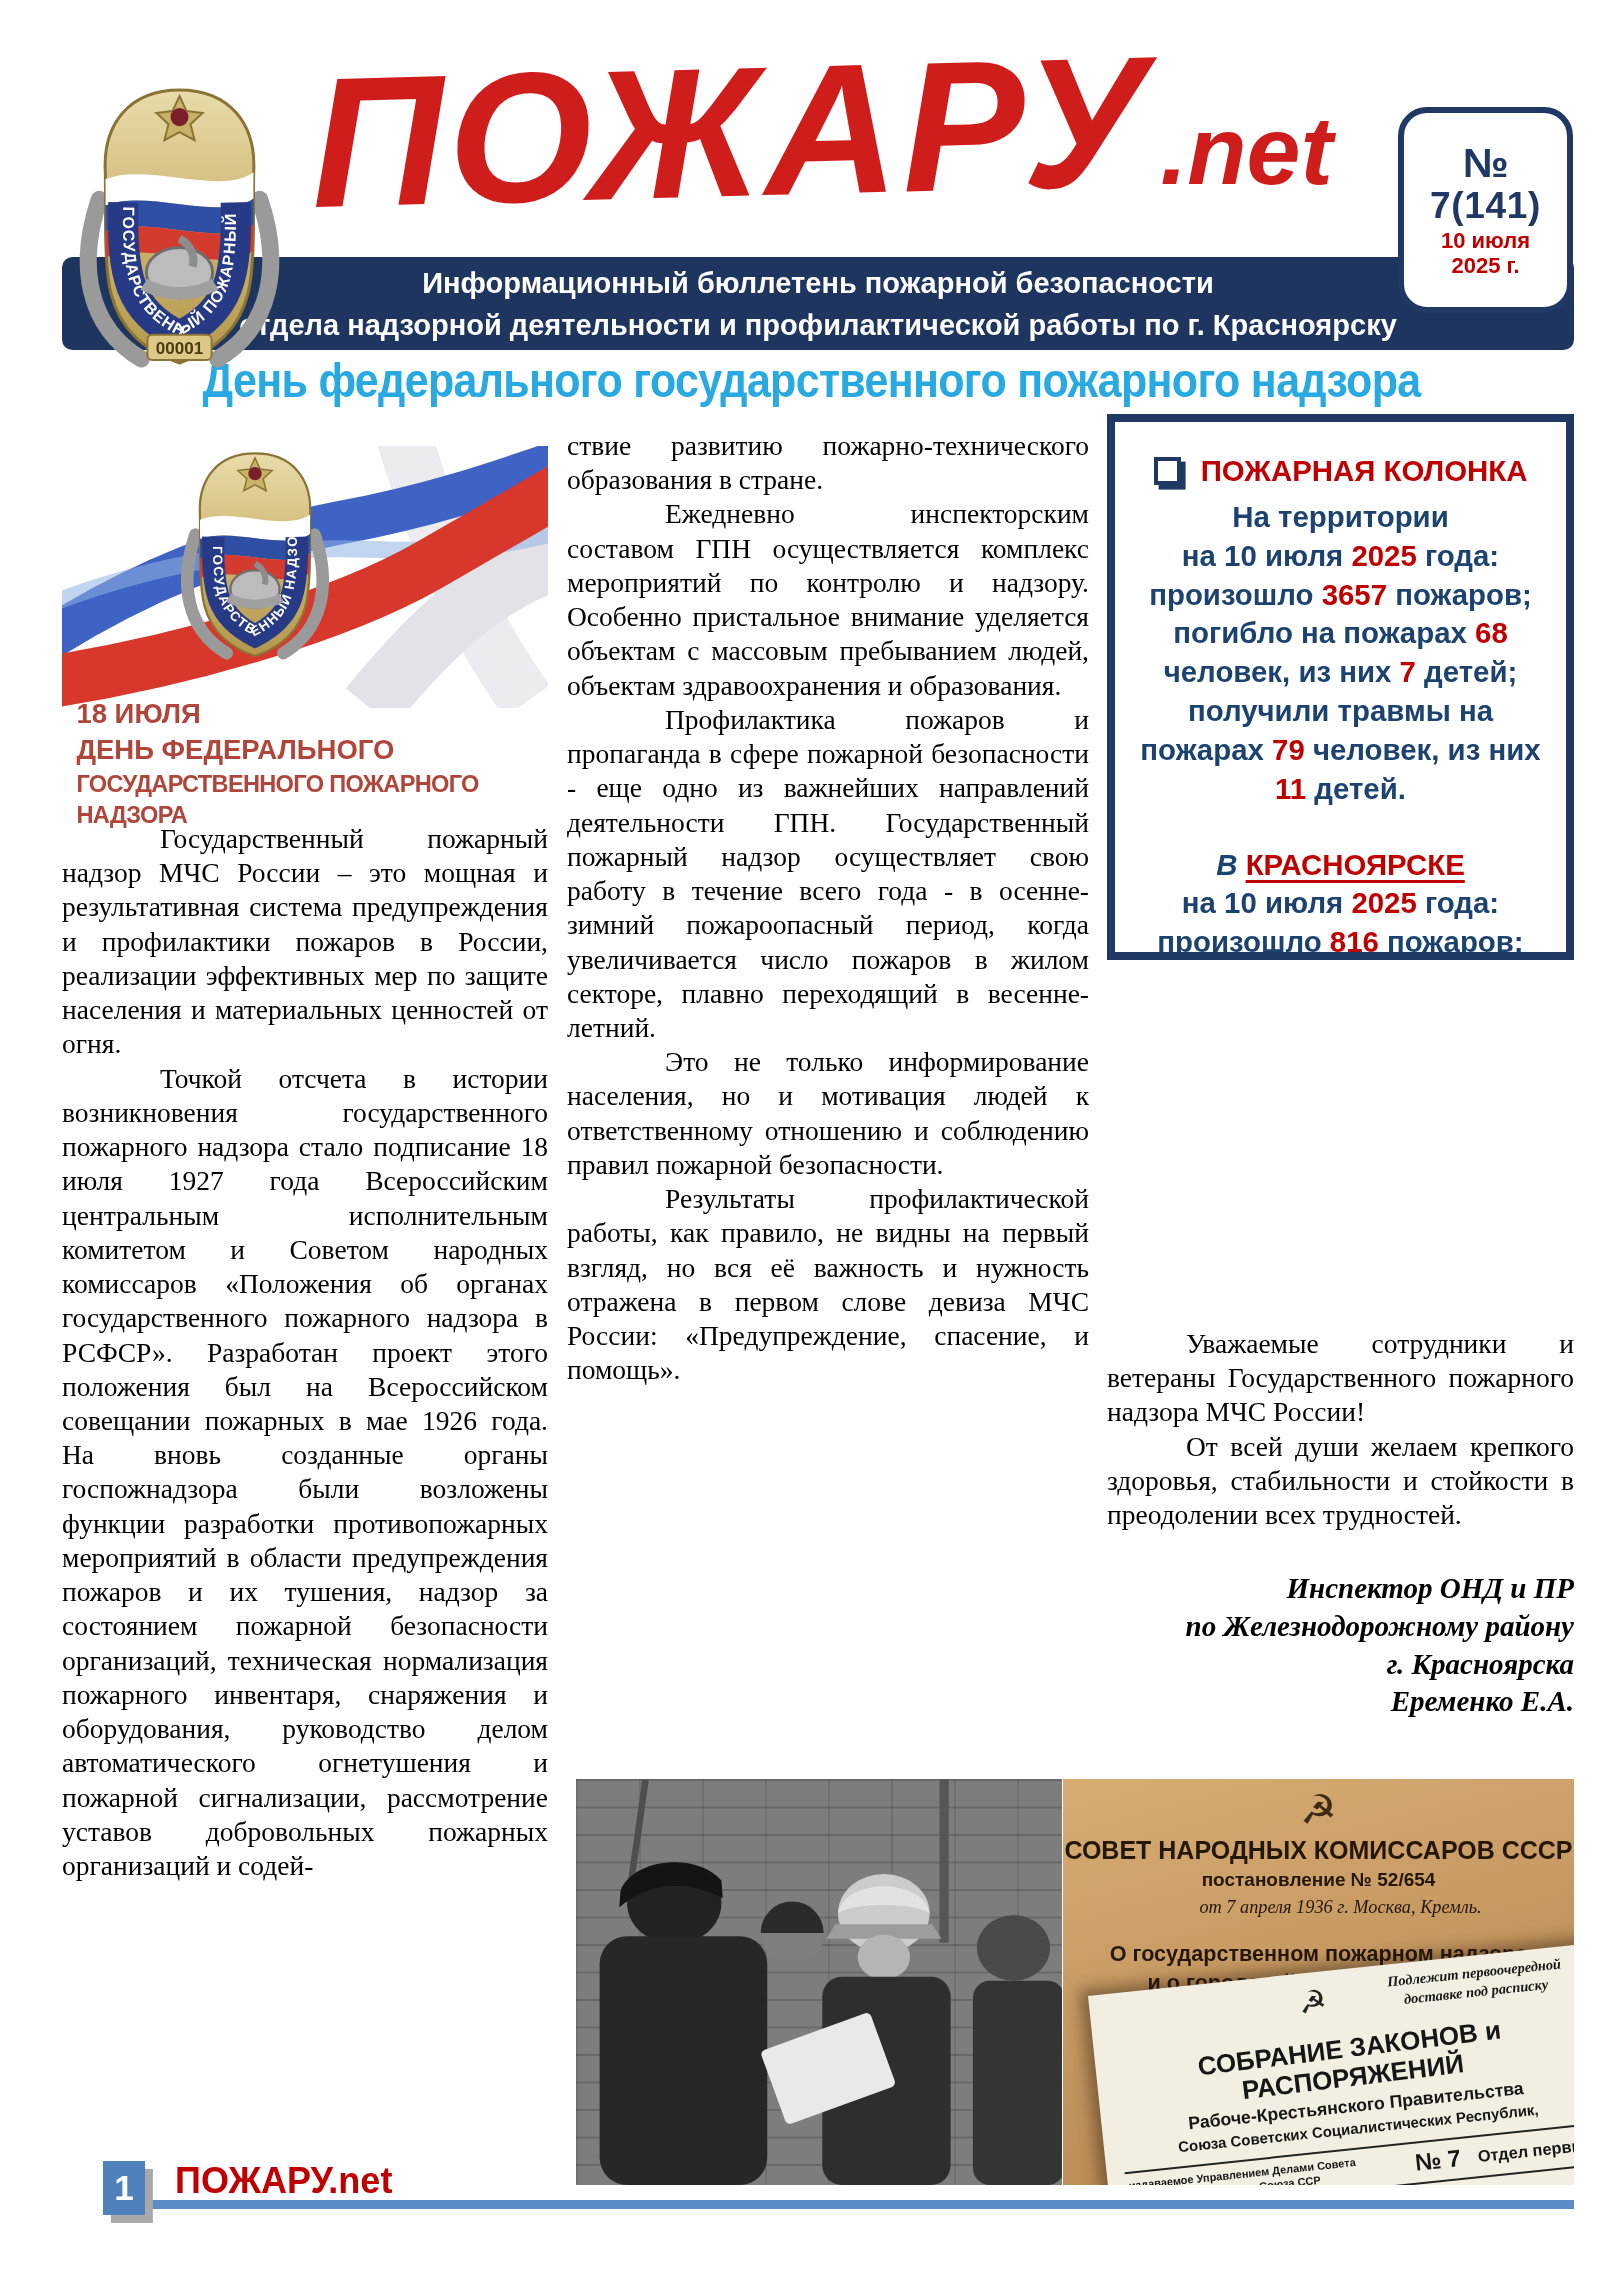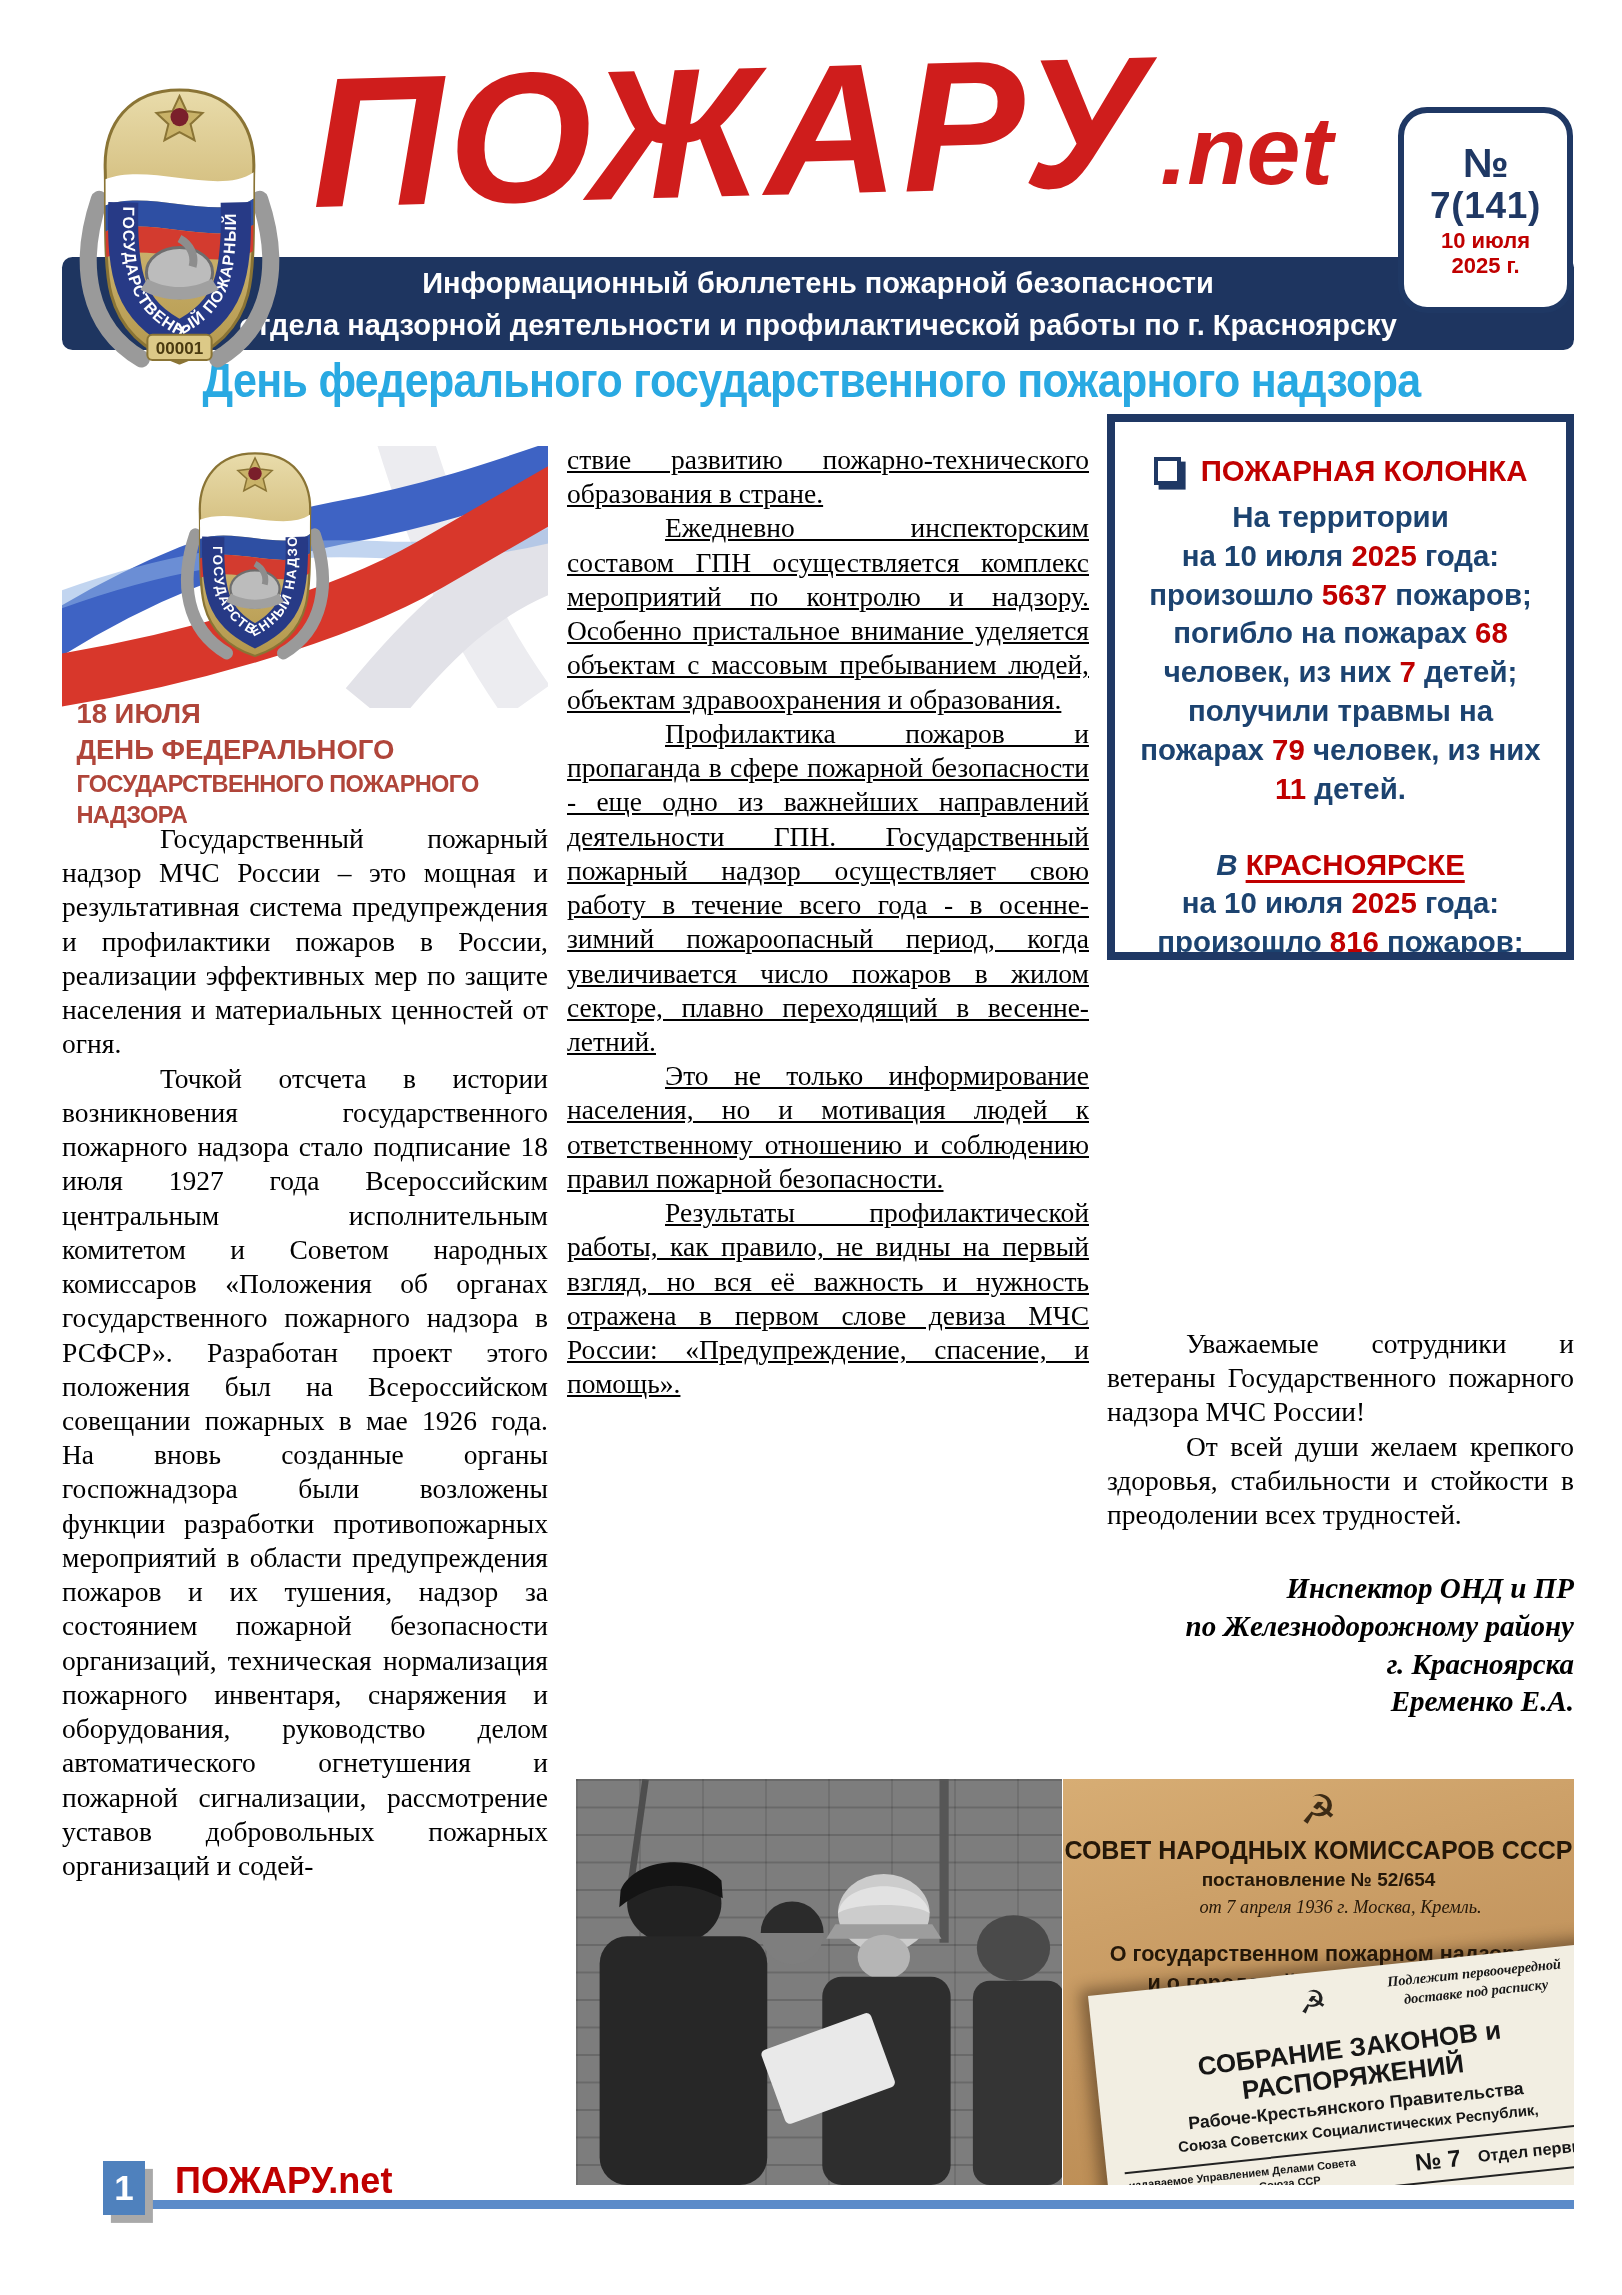--- a/index.html
+++ b/index.html
@@ -33,21 +33,21 @@
 
   
   .feature{position:absolute;left:62px;top:446px;width:486px;height:340px;margin:0;background:#fff;}
   .feature-art{position:absolute;left:0;top:0;width:486px;height:262px;}
   .feature-badge{position:absolute;left:111px;top:2.6px;width:164px;height:216px;}
   .feature-caption{position:absolute;left:14.4px;top:250px;width:465px;color:#b0453a;
             font:700 27.5px/1.32 "Liberation Sans",sans-serif;letter-spacing:0px;}
   .feature-caption .cap3{font-size:23.6px;letter-spacing:-0.7px;}
 
   .col-left-text{position:absolute;left:62px;top:822px;width:486px;}
-  .col-mid{position:absolute;left:567px;top:443px;width:522px;text-decoration:underline;}
+  .col-mid{position:absolute;left:567px;top:429px;width:522px;}
   .body-par{margin:0;font-size:27.5px;line-height:1.245;text-align:justify;text-indent:98px;}
   .body-par.noindent{text-indent:0;}
 
   
   .statbox{position:absolute;left:1107px;top:414px;width:467px;height:546px;box-sizing:border-box;
            border:8.5px solid #1f3864;background:#fff;overflow:hidden;text-align:center;
            font:700 29.4px/1.32 "Liberation Sans",sans-serif;color:#1c4370;padding:27.5px 17px 0 17px;}
   .sb-title-row{margin-bottom:7.9px;}
   .sb-bullet{display:inline-block;width:19.6px;height:19.6px;border:4.6px solid #1f3864;background:#fff;
              box-shadow:4.6px 4.6px 0 #1f3864;margin-right:19.6px;vertical-align:middle;}
@@ -220,21 +220,21 @@
     <p class="body-par">Это не только информирование населения, но и мотивация людей к ответственному отношению и соблюдению правил пожарной безопасности.</p>
     <p class="body-par">Результаты профилактической работы, как правило, не видны на первый взгляд, но вся её важность и нужность отражена в первом слове девиза МЧС России: «Предупреждение, спасение, и помощь».</p>
   </div>
 
   <aside class="statbox">
     <div class="sb-title-row">
       <span class="sb-bullet"></span><span class="sb-title">ПОЖАРНАЯ КОЛОНКА</span>
     </div>
     <div class="sb-line">На территории</div>
     <div class="sb-line"><span>на 10 июля </span><span class="sb-red">2025</span><span> года:</span></div>
-    <div class="sb-line"><span>произошло </span><span class="sb-red">5637</span><span> пожаров;</span></div>
+    <div class="sb-line"><span>произошло </span><span class="sb-red">3657</span><span> пожаров;</span></div>
     <div class="sb-line"><span>погибло на пожарах </span><span class="sb-red">68</span><span> человек, из них </span><span class="sb-red">7</span><span>  детей;</span></div>
     <div class="sb-line"><span>получили травмы на пожарах </span><span class="sb-red">79</span><span> человек, из них </span><span class="sb-red">11</span><span> детей.</span></div>
     <div class="sb-gap"></div>
     <div class="sb-line"><span class="sb-italic">В </span><span class="sb-red sb-underline">КРАСНОЯРСКЕ</span></div>
     <div class="sb-line"><span>на 10 июля </span><span class="sb-red">2025</span><span> года:</span></div>
     <div class="sb-line"><span>произошло </span><span class="sb-red">816</span><span> пожаров;</span></div>
     <div class="sb-line"><span>погибло на пожарах </span><span class="sb-red">12</span><span> человек, из них </span><span class="sb-red">3</span><span> детей;</span></div>
     <div class="sb-line"><span>получили травмы на пожарах </span><span class="sb-red">21</span><span> человек, из них </span><span class="sb-red">4</span><span> ребенка.</span></div>
   </aside>
 

